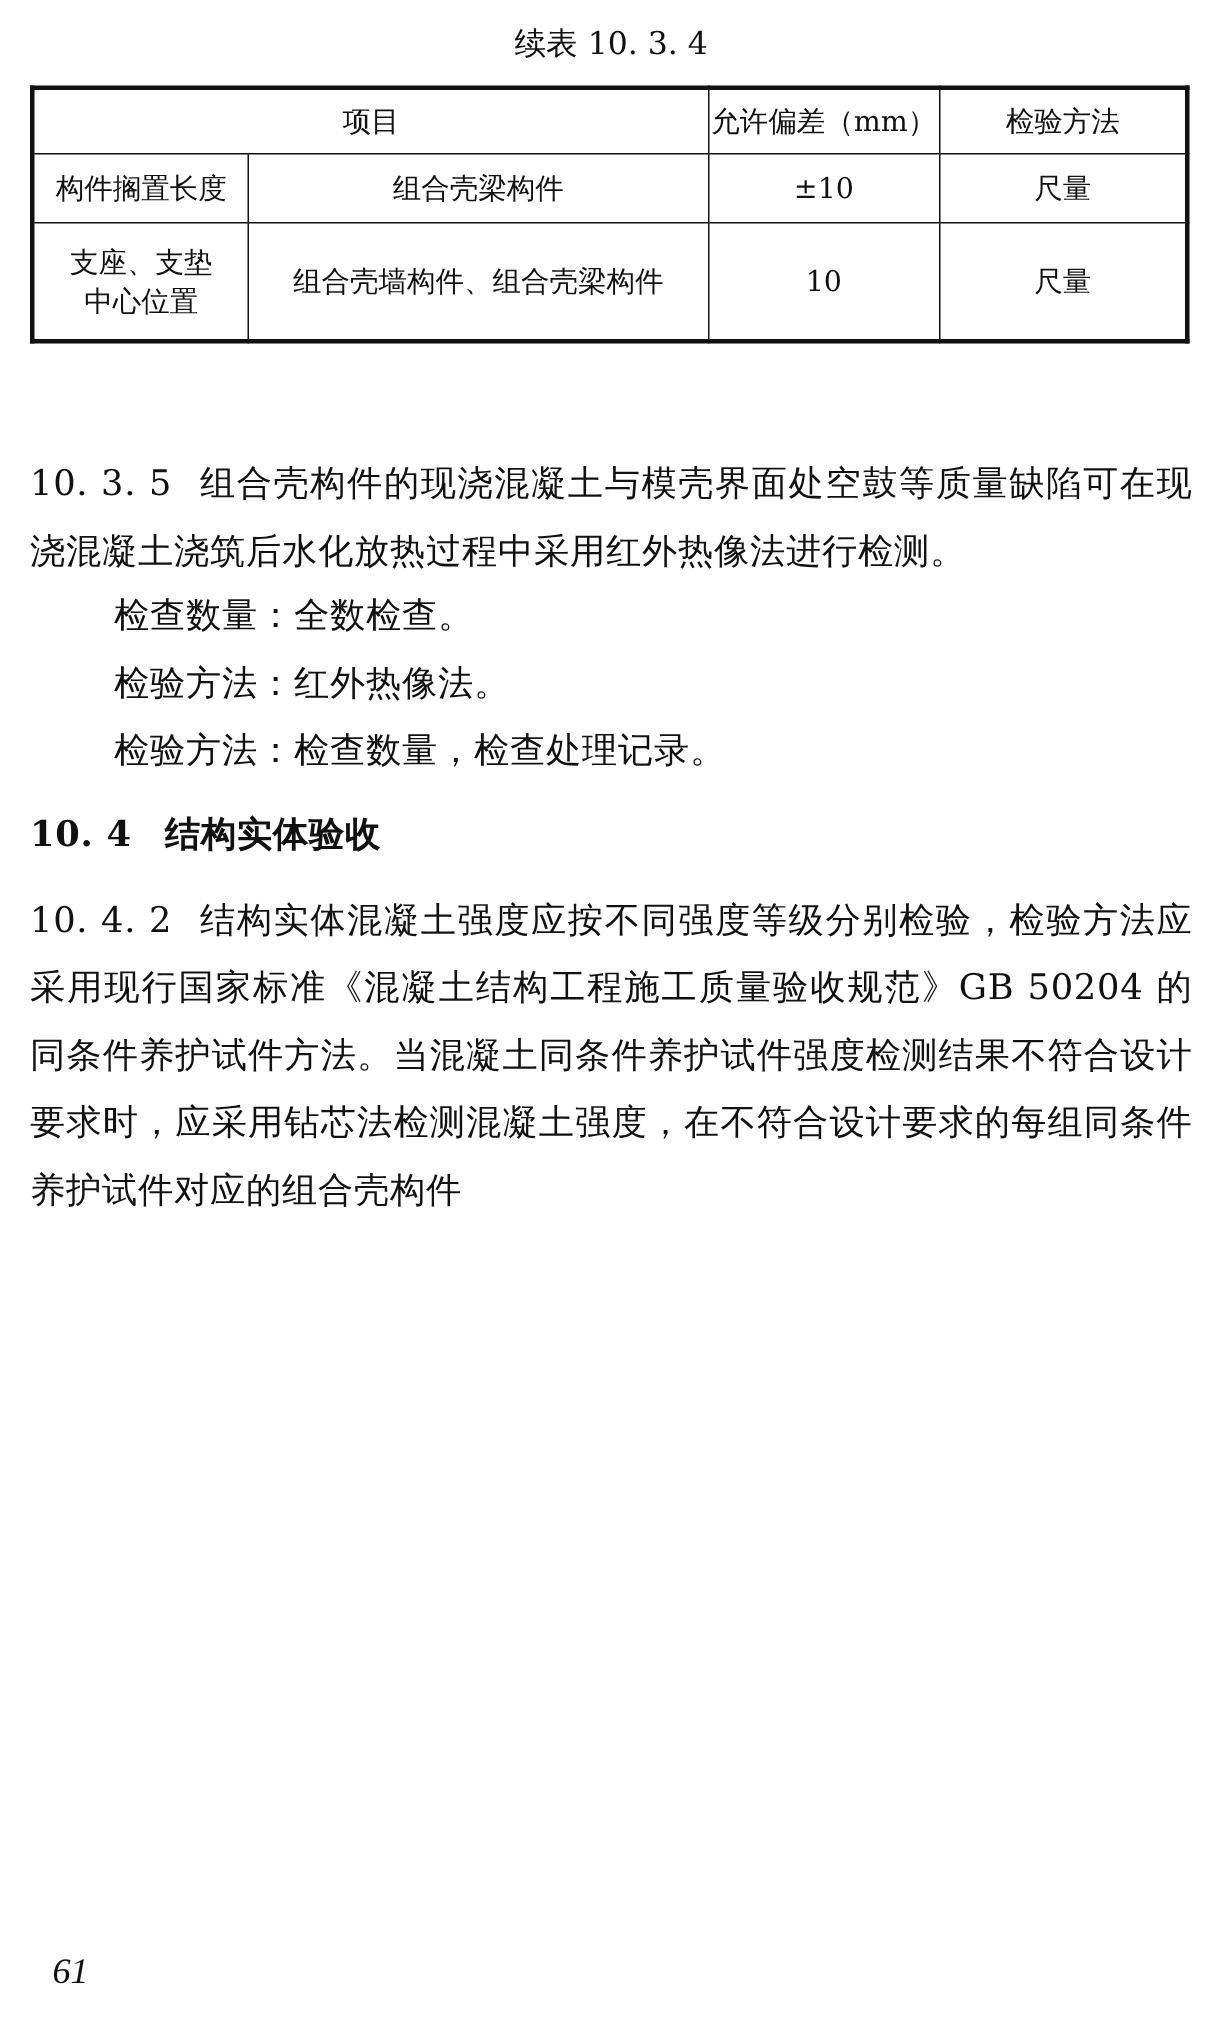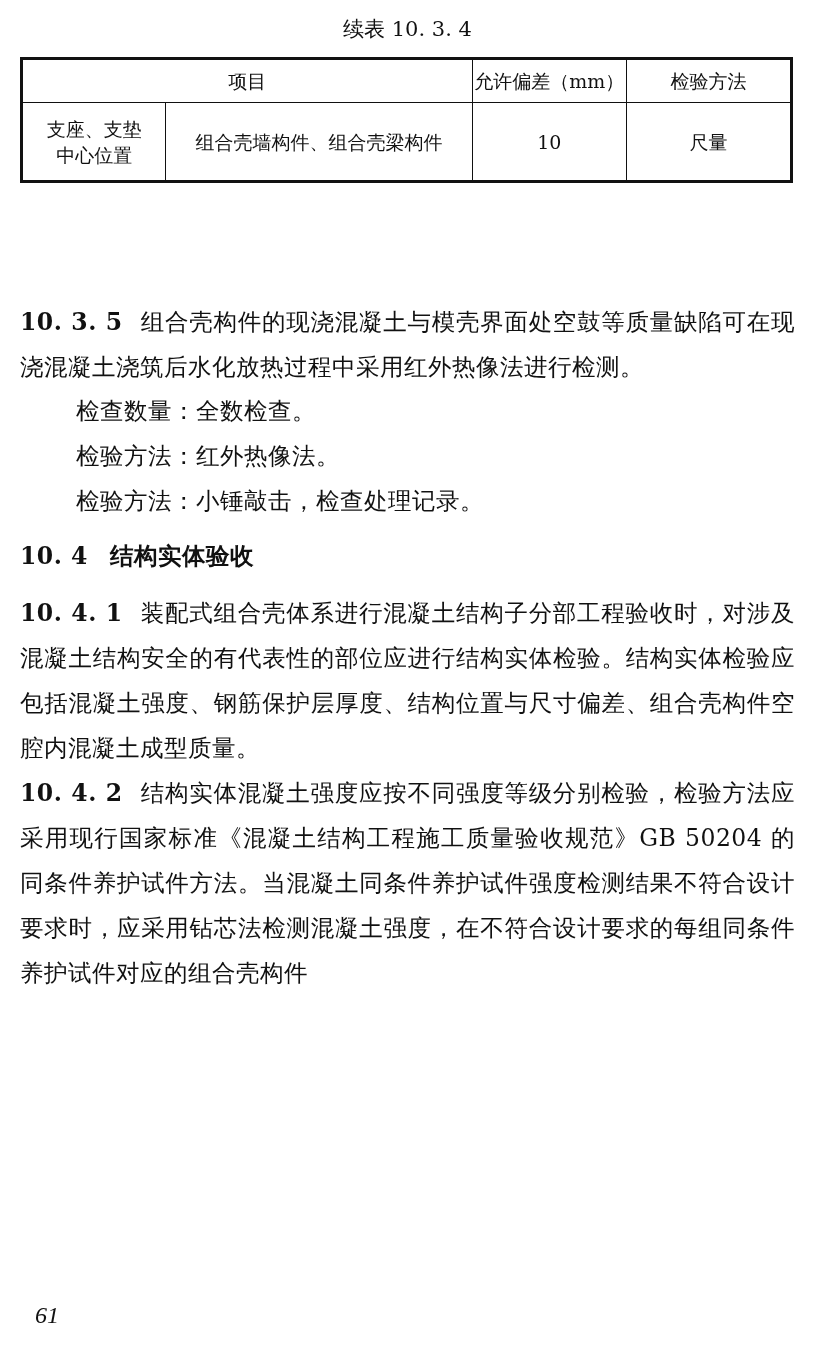--- a/index.html
+++ b/index.html
@@ -29,21 +29,21 @@
   .col-b { width: 307px; }
   .col-c { width: 154px; }
   .col-d { width: 164px; }
 
   .body-text {
     position: absolute; left: 20px; width: 775px; top: 300px;
     font-size: 23.5px; line-height: 45px; letter-spacing: 0.5px;
   }
   .para { margin: 0; text-align: justify; text-align-last: left; }
   .indent { text-indent: 56px; font-family: Liberation Mono, monospace; }
-  .clause-no { font-weight: bold; margin-right: 18px; }
+  .clause-no { font-weight: normal; margin-right: 18px; }
   .section-title {
     text-align: left; font-weight: bold; margin: 6px 0 10px 0;
     font-size: 23.5px; line-height: 50px;
   }
   .section-title .num { margin-right: 22px; }
   .page-number {
     position: absolute; left: 35px; top: 1302px;
     font-size: 24px; font-style: italic; font-family: "Liberation Serif", serif;
   }
 </style>
@@ -52,46 +52,49 @@
 
 <div class="caption">续表 10. 3. 4</div>
 
 <table class="spec">
   <tbody>
       <tr>
     <th class="h" colspan="2">项目</th>
     <th class="h col-c">允许偏差（mm）</th>
     <th class="h col-d">检验方法</th>
   </tr>
+  <tr class="r1">
+    <td class="col-a">构件搁置长度</td>
+    <td class="col-b">组合壳梁构件</td>
+    <td>±10</td>
+    <td>尺量</td>
+  </tr>
   <tr class="r2">
     <td class="col-a">
       <div>支座、支垫</div>
       <div>中心位置</div>
     </td>
     <td class="col-b">组合壳墙构件、组合壳梁构件</td>
     <td>10</td>
     <td>尺量</td>
   </tr>
 </tbody>
   </table>
 
 <div class="body-text">
   <p class="para">
     <span class="clause-no">10. 3. 5</span><span>组合壳构件的现浇混凝土与模壳界面处空鼓等质量缺陷可在现浇混凝土浇筑后水化放热过程中采用红外热像法进行检测。</span>
   </p>
   <p class="para indent">检查数量：全数检查。</p>
   <p class="para indent">检验方法：红外热像法。</p>
 
-  <p class="para indent">检验方法：小锤敲击，检查处理记录。</p>
+  <p class="para indent">检验方法：检查数量，检查处理记录。</p>
 
   <div class="section-title">
     <span class="num">10. 4</span><span>结构实体验收</span>
   </div>
 
-  <p class="para">
-    <span class="clause-no">10. 4. 1</span><span>装配式组合壳体系进行混凝土结构子分部工程验收时，对涉及混凝土结构安全的有代表性的部位应进行结构实体检验。结构实体检验应包括混凝土强度、钢筋保护层厚度、结构位置与尺寸偏差、组合壳构件空腔内混凝土成型质量。</span>
-  </p>
   <p class="para">
     <span class="clause-no">10. 4. 2</span><span>结构实体混凝土强度应按不同强度等级分别检验，检验方法应采用现行国家标准《混凝土结构工程施工质量验收规范》GB 50204 的同条件养护试件方法。当混凝土同条件养护试件强度检测结果不符合设计要求时，应采用钻芯法检测混凝土强度，在不符合设计要求的每组同条件养护试件对应的组合壳构件</span>
   </p>
 </div>
 
 <div class="page-number">61</div>
 
 </body></html>

